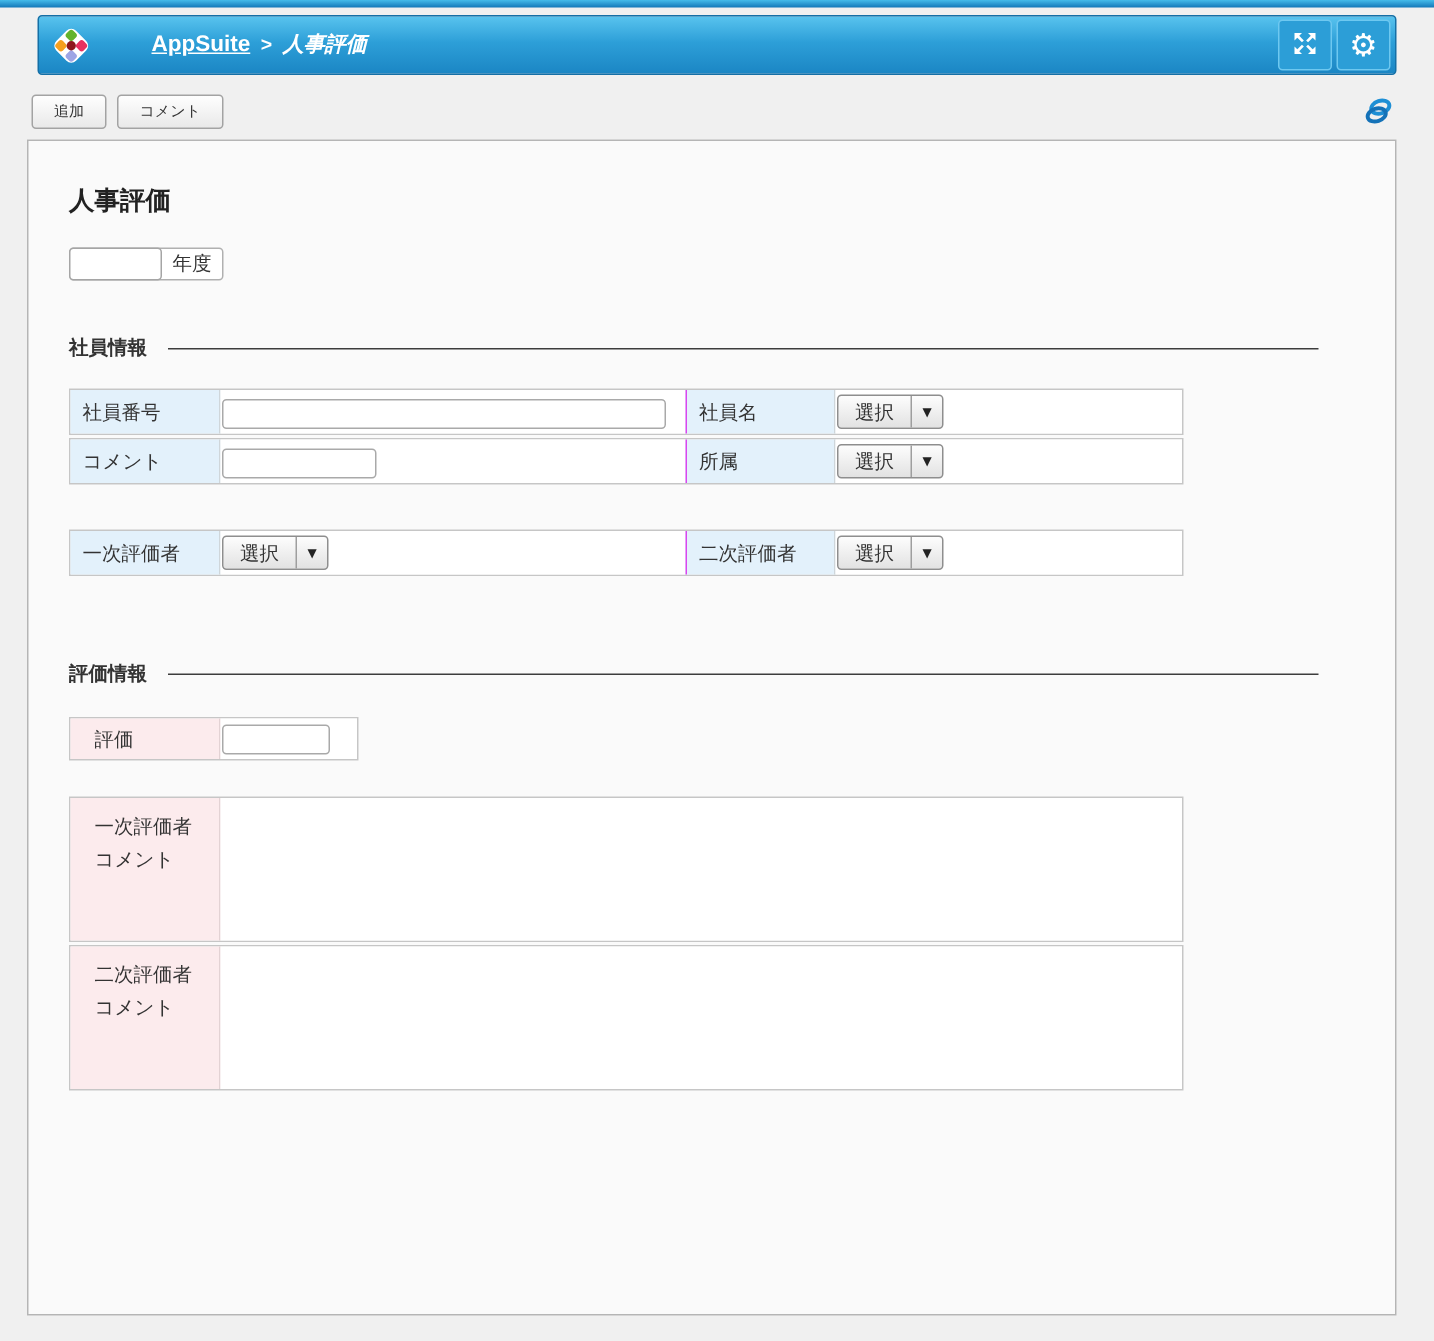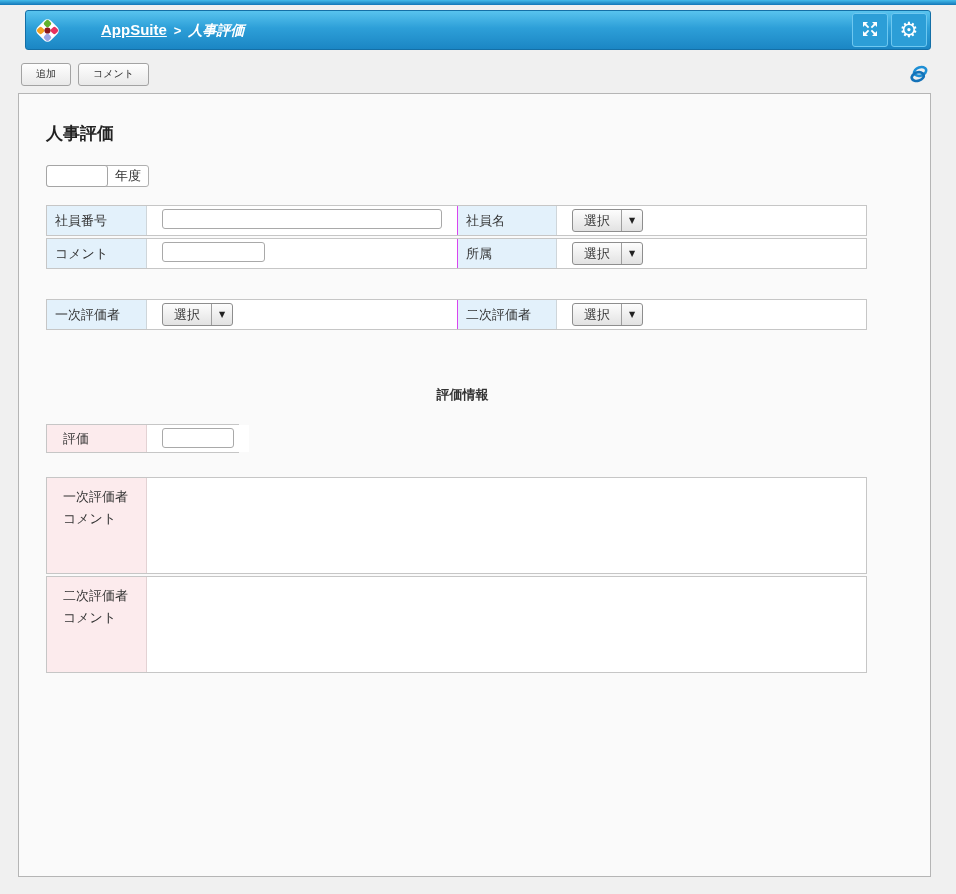--- a/index.html
+++ b/index.html
@@ -43,31 +43,31 @@
   .year-box { margin-top:20px; display:inline-flex; align-items:center; height:22px;
     border:1px solid #b0b0b0; border-radius:3px; background:#fff; }
   .year-input { width:62px; height:22px; border:1px solid #a5a5a5; border-radius:3px;
     margin:-1px 0 -1px -1px; padding:0 4px; font:inherit; background:#fff; }
   .year-suffix { padding:0 7px; }
 
   .section-head { display:flex; align-items:center; margin-top:36px; width:833px; }
   .section-title { font-weight:bold; white-space:nowrap; }
   .section-line { flex:1; height:1px; background:#3c3c3c; margin-left:14px; }
 
-  .form-table { width:821px; }
+  .form-table { width:743px; }
   .mt18 { margin-top:18px; } .mt30 { margin-top:30px; }
-  .mt20 { margin-top:20px; } .mt24 { margin-top:24px; } .mt56 { margin-top:56px;flex-direction:column; }
+  .mt20 { margin-top:20px; } .mt24 { margin-top:24px; } .mt56 { margin-top:56px; }
   .form-row { display:flex; border:1px solid #c6c6c6; background:#fff; min-height:29px; align-items:stretch; }
   .form-row + .form-row { margin-top:2px; }
   .cell-label { width:100px; min-width:100px; padding:4px 8px; background:#e3f1fb;
     border-right:1px solid #cfd6da; display:flex; align-items:center; }
   .cell-label.second { border-left:1px solid #d946ef; }
   .cell-label.pink { background:#fcebed; border-right-color:#e3d2d4;padding-left:16px; }
   .cell-label.top { align-items:flex-start; padding-top:8px; white-space:pre-line; line-height:22px; }
-  .cell-value { display:flex; align-items:flex-start; padding:3px 15px; background:#fff; }
+  .cell-value { display:flex; align-items:flex-end; padding:3px 1px; background:#fff; }
   .cell-value.grow { flex:1; }
   .cell-value.w310 { width:310px; min-width:310px; }
   .txt { height:20px; border:1px solid #a9a9a9; border-radius:3px; padding:0 5px;
     font:inherit; background:#fff; }
   .w-wide { width:296px; } .w-date { width:103px; } .w-rating { width:72px; }
   .rating-table { width:193px; }
   .comment-row { height:97px; }
   .comment-area { flex:1; background:#fff; }
 
   .select-btn { display:inline-flex; align-items:stretch; height:23px;
@@ -132,20 +132,24 @@
 
 <div class="panel">
 
   <div class="form-title">人事評価</div>
 
   <div class="year-box">
     <input class="year-input" type="text" value="" style="">
     <span class="year-suffix">年度</span>
   </div>
 
+  <div class="section-head">
+    <span class="section-title">社員情報</span>
+    <span class="section-line"></span>
+  </div>
 
   <div class="form-table mt18">
     <div class="form-row">
       <div class="cell-label">社員番号</div>
       <div class="cell-value w310">
         <input class="txt w-wide" type="text" value="" style="">
       </div>
       <div class="cell-label second">社員名</div>
       <div class="cell-value grow">
         <span class="select-btn">

